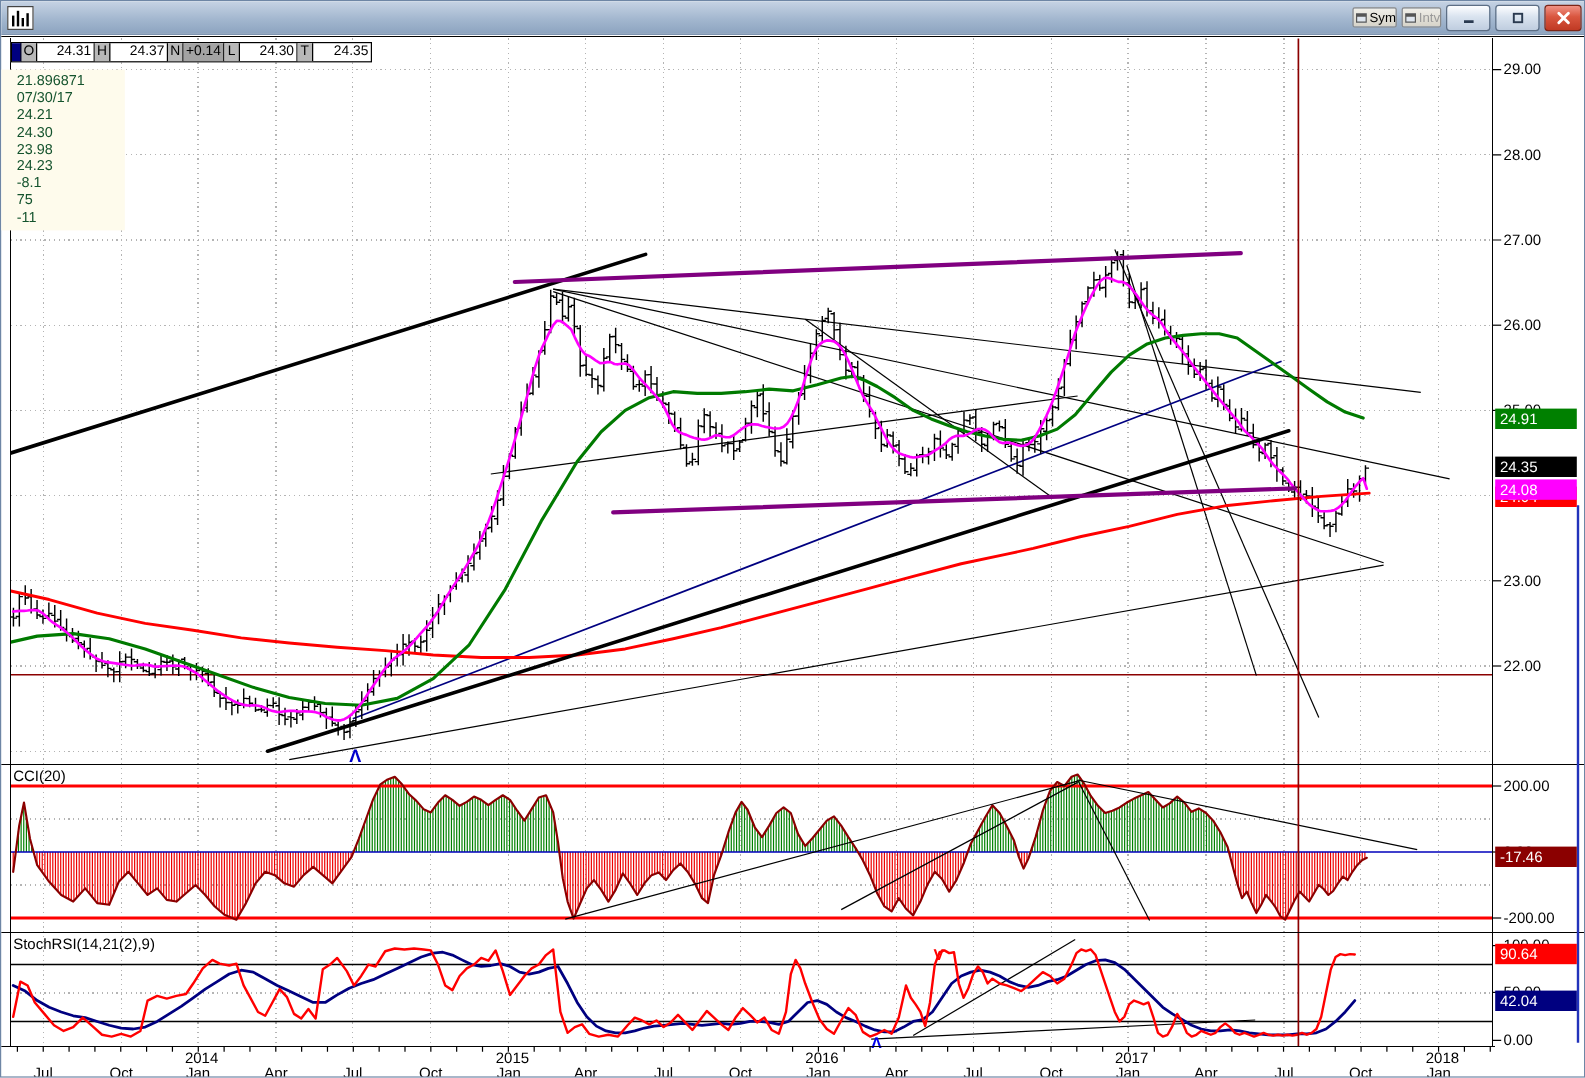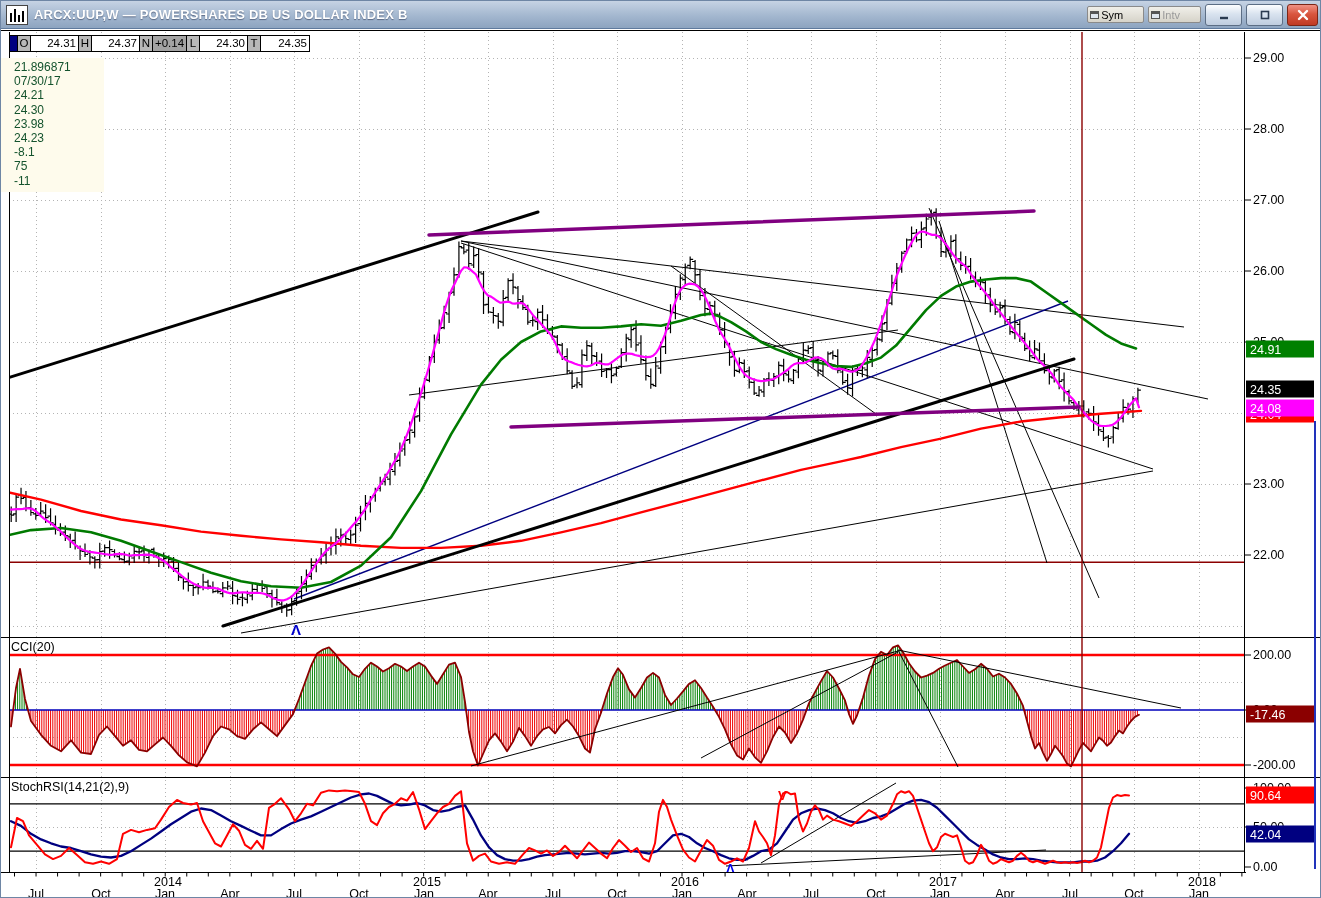--- a/index.html
+++ b/index.html
@@ -3,21 +3,21 @@
 <meta charset="utf-8">
 <style>
 *{margin:0;padding:0;box-sizing:border-box}
 html,body{width:1321px;height:898px}
 body{font-family:"Liberation Sans",sans-serif;position:relative;background:#fff;overflow:hidden;border:1px solid #6e86a5}
 .titlebar{position:absolute;left:0;top:0;width:1321px;height:28px;background:linear-gradient(#c6d3e4,#a3b7cf 55%,#8da4c0);border-bottom:1px solid #5f7a9d;display:flex;align-items:center;z-index:10}
 .app-icon{width:22px;height:20px;margin:0 6px 0 5px;background:#fff;border:1px solid #444;display:flex;align-items:flex-end;justify-content:space-around;padding:2px 2px}
 .app-icon i{display:block;width:2px;background:#000}
 .title-text{color:#fff;font-weight:bold;font-size:13px;text-shadow:0 1px 1px rgba(20,30,60,.5);letter-spacing:.2px}
 .tb-right{position:absolute;right:4px;top:3px;display:flex;gap:4px;align-items:flex-start}
-.mini-btn{height:17px;margin-top:2px;padding:0 20px 0 2px;font-size:11px;background:linear-gradient(#f0efe9,#d6d3c9);border:1px solid #8a8a8a;border-radius:2px;display:flex;align-items:center;gap:2px;color:#000;cursor:default}
+.mini-btn{height:17px;margin-top:2px;padding:0 0 0 2px;font-size:11px;background:linear-gradient(#f0efe9,#d6d3c9);border:1px solid #8a8a8a;border-radius:2px;display:flex;align-items:center;gap:2px;color:#000;cursor:default}
 .mini-btn .winglyph{width:9px;height:8px;border:1px solid #555;border-top:3px solid #555;background:#dfe6ef}
 .mini-btn.disabled{color:#9a9a9a}
 .win-btn{width:37px;height:22px;border:1px solid #5c6e85;border-radius:3px;background:linear-gradient(#fdfeff,#d9e3ef 45%,#bfcddf);display:flex;align-items:center;justify-content:center}
 .win-btn.close{width:31px;background:linear-gradient(#f09285,#d9563f 45%,#c03a24);border-color:#7c2617}
 .chart-svg{position:absolute;left:0;top:28px;z-index:1}
 .quotebar{position:absolute;left:8px;top:34px;height:17px;display:flex;border:1px solid #000;background:#fff;z-index:5;font-size:11.5px;line-height:15px}
 .qcell{border-right:1px solid #000;height:15px;padding:0 2px;white-space:nowrap}
 .qcell.lab{background:#b8b8b8;color:#000;width:13px;text-align:center;padding:0}
 .qcell.val{width:48px;text-align:right}
 .qcell.chg{background:#a3a3a3;width:34px;text-align:right}
@@ -28,21 +28,20 @@
 </head>
 <body>
 
 <div class="titlebar">
   <div class="app-icon">
     <i style="height:9px"></i>
       <i style="height:13px"></i>
       <i style="height:7px"></i>
       <i style="height:11px"></i>
   </div>
-  <div class="title-text">ARCX:UUP,W — POWERSHARES DB US DOLLAR INDEX B</div>
   <div class="tb-right">
     <div class="mini-btn">
       <span class="winglyph"></span>
       <span>Sym</span>
     </div>
     <div class="mini-btn disabled">
       <span class="winglyph"></span>
       <span>Intv</span>
     </div>
     <div class="win-btn">

